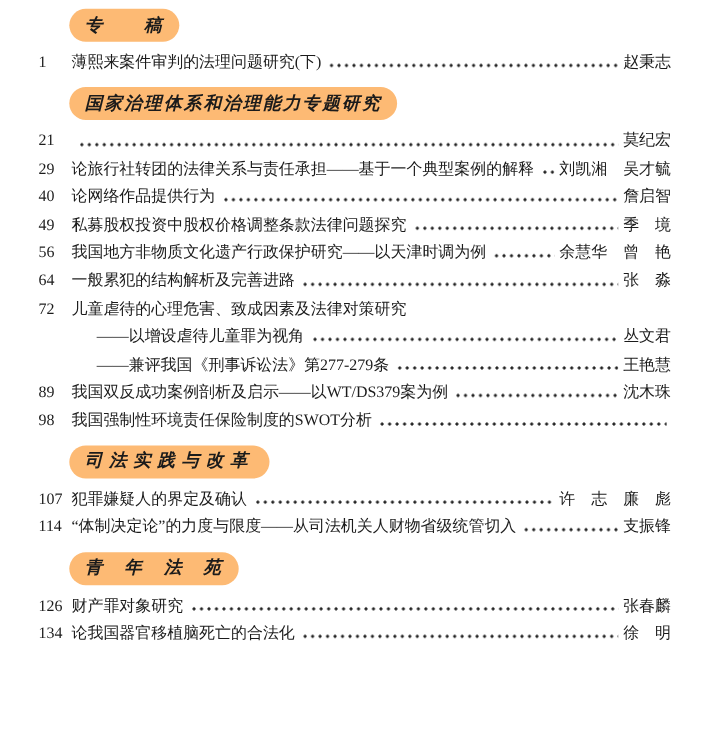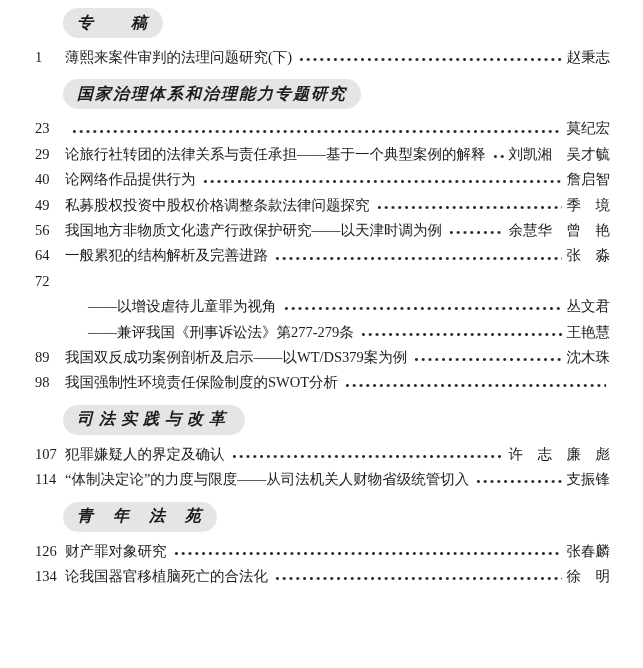--- a/index.html
+++ b/index.html
@@ -21,21 +21,21 @@
     margin: 9px 0 7px 28px;
     height: 30px;
   }
   .header-row.first { margin-top: 3px; }
   .pill {
     display: inline-flex;
     align-items: center;
     height: 30px;
     padding: 0 14px;
     border-radius: 15px;
-    background: #e5e5e5;
+    background: #fdba74;
   }
   .pill-label {
     font-size: 16px;
     font-weight: bold;
     font-style: italic;
     letter-spacing: 2px;
     white-space: nowrap;
   }
   .pill.spread .pill-label { letter-spacing: 6px; }
   .row {
@@ -77,21 +77,21 @@
     <span class="dots"></span>
     <span class="authors">赵秉志</span>
   </div>
 
   <div class="header-row">
     <span class="pill">
       <span class="pill-label">国家治理体系和治理能力专题研究</span>
     </span>
   </div>
   <div class="row">
-    <span class="num">23</span>
+    <span class="num">21</span>
     <span class="dots"></span>
     <span class="authors">莫纪宏</span>
   </div>
 
   <div class="row">
     <span class="num">29</span>
     <span class="title">论旅行社转团的法律关系与责任承担——基于一个典型案例的解释</span>
     <span class="dots"></span>
     <span class="authors">刘凯湘　吴才毓</span>
   </div>
@@ -114,20 +114,21 @@
     <span class="authors">余慧华　曾　艳</span>
   </div>
   <div class="row">
     <span class="num">64</span>
     <span class="title">一般累犯的结构解析及完善进路</span>
     <span class="dots"></span>
     <span class="authors">张　淼</span>
   </div>
   <div class="row">
     <span class="num">72</span>
+    <span class="title">儿童虐待的心理危害、致成因素及法律对策研究</span>
   </div>
   <div class="row">
     <span class="num"></span>
     <span class="title indent">——以增设虐待儿童罪为视角</span>
     <span class="dots"></span>
     <span class="authors">丛文君</span>
   </div>
   <div class="row">
     <span class="num"></span>
     <span class="title indent">——兼评我国《刑事诉讼法》第277-279条</span>

